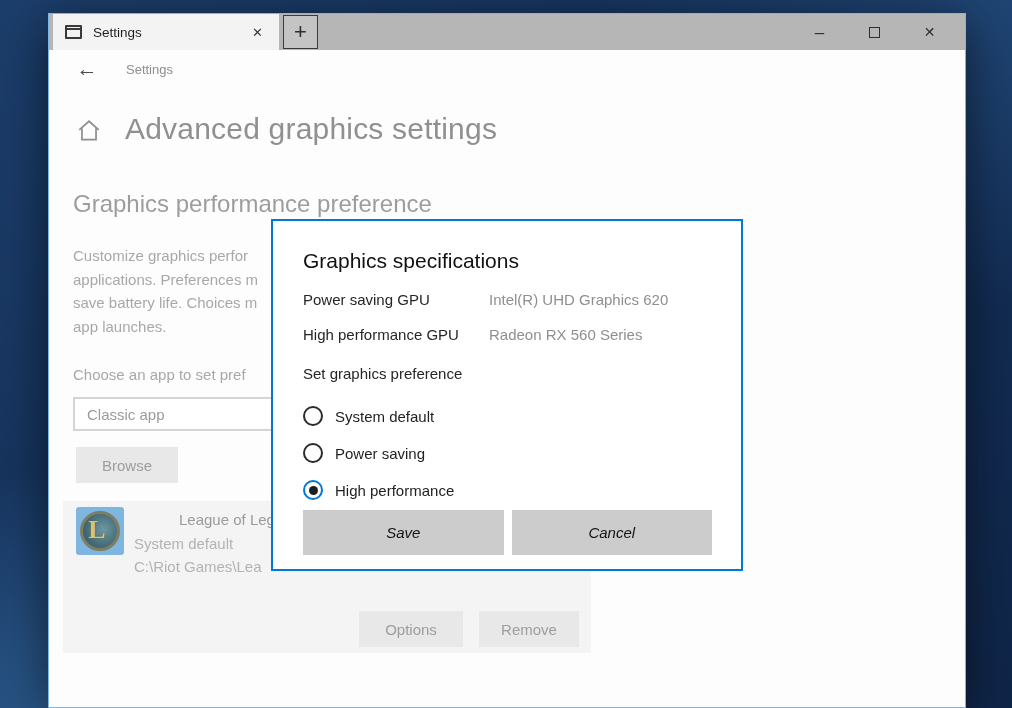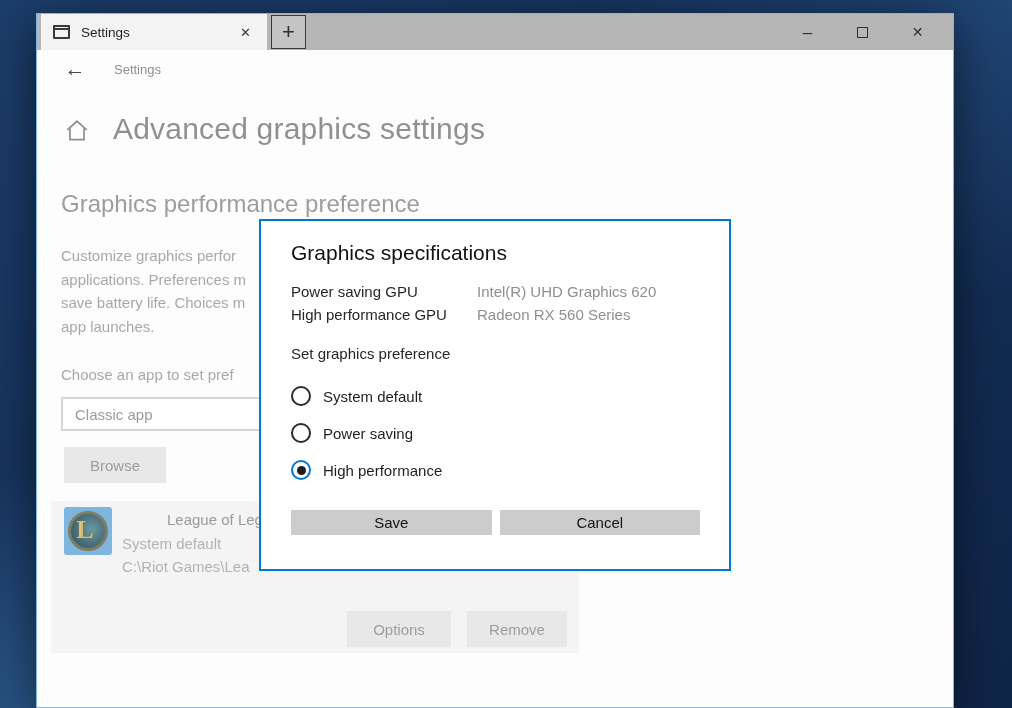--- a/index.html
+++ b/index.html
@@ -7,21 +7,21 @@
   body {
     font-family:"Liberation Sans", sans-serif;
     background:
       radial-gradient(ellipse 600px 400px at 8% 100%, rgba(62,125,183,.55), rgba(62,125,183,0) 60%),
       radial-gradient(ellipse 700px 500px at 100% 0%, rgba(45,95,150,.45), rgba(45,95,150,0) 60%),
       linear-gradient(145deg, #1c3e6b 0%, #15315a 45%, #0f2548 100%);
     position:relative;
   }
 
   .window {
-    position:absolute; left:36px; top:13px; width:918px; height:695px;
+    position:absolute; left:48px; top:13px; width:918px; height:695px;
     border:1px solid #7db6e2; background:#fdfdfd;
     box-shadow:0 10px 45px rgba(0,0,0,.55);
     display:flex; flex-direction:column;
   }
 
   
   .tabstrip { height:36px; background:#b6b6b6; display:flex; align-items:stretch; flex:0 0 auto; padding-left:4px; }
   .tab { width:226px; background:#f3f3f3; display:flex; align-items:center; padding:0 12px; }
   .tab-appicon { width:17px; height:14px; border:2px solid #3a3a3a; border-radius:1px; position:relative; flex:0 0 auto; }
   .tab-appicon::before { content:""; position:absolute; left:0; right:0; top:1px; height:2px; background:#3a3a3a; }
@@ -69,36 +69,36 @@
     text-shadow:0 0 1px #6b5b23; margin-left:-6px; margin-top:-2px; }
   .app-name { position:absolute; left:71px; top:10px; font-size:15px; color:#9b9b9b;margin-left:45px; }
   .app-pref { position:absolute; left:71px; top:34px; font-size:15px; color:#b3b3b3; }
   .app-path { position:absolute; left:71px; top:57px; font-size:15px; color:#b3b3b3; white-space:nowrap; }
   .options-btn { position:absolute; left:296px; top:110px; width:104px; height:36px; }
   .remove-btn { position:absolute; left:416px; top:110px; width:100px; height:36px; }
 
   
   .dialog { position:absolute; left:222px; top:169px; width:472px; height:352px; background:#fff;
     border:2px solid #0078d7; z-index:10; padding:20px 29px 0 30px; }
-  .dialog-title { font-size:21px; color:#121212; }
-  .spec-grid { margin-top:16px; display:grid; grid-template-columns:186px auto; row-gap:1px; }
+  .dialog-title { font-size:21px; color:#121212;margin-top:8px; }
+  .spec-grid { margin-top:16px; display:grid; grid-template-columns:186px auto; row-gap:13px; }
   .spec-label { font-size:15px; color:#262626; line-height:22px; }
   .spec-value { font-size:15px; color:#8f8f8f; line-height:22px; }
   .pref-label { margin-top:19px; font-size:15px; color:#262626; }
   .radio-group { margin-top:21px; }
   .radio-row { display:flex; align-items:center; height:26px; margin-bottom:11px; }
   .radio-circle { width:20px; height:20px; border-radius:50%; border:2px solid #2b2b2b; background:#fff;
     display:flex; align-items:center; justify-content:center; flex:0 0 auto; }
   .radio-row.selected .radio-circle { border-color:#0077d4; }
   .radio-dot { width:9px; height:9px; border-radius:50%; background:transparent; }
   .radio-row.selected .radio-dot { background:#1e1e1e; }
   .radio-label { font-size:15px; color:#1f1f1f; margin-left:12px; }
   .dialog-buttons { position:absolute; left:30px; right:29px; top:289px; display:flex; gap:8px; }
-  .dialog-btn { flex:1; height:25px; background:#cccccc; border:none; font-size:15px; color:#141414;
-    display:flex; align-items:center; justify-content:center; font-family:"Liberation Sans", sans-serif; }
+  .dialog-btn { flex:1; height:45px; background:#cccccc; border:none; font-size:15px; color:#141414;
+    display:flex; align-items:center; justify-content:center; font-family:"Liberation Sans", sans-serif;font-style:italic; }
 </style>
 </head>
 <body>
 
 <div class="window">
 
   <div class="tabstrip">
     <div class="tab">
       <span class="tab-appicon"></span>
       <span class="tab-label">Settings</span>

